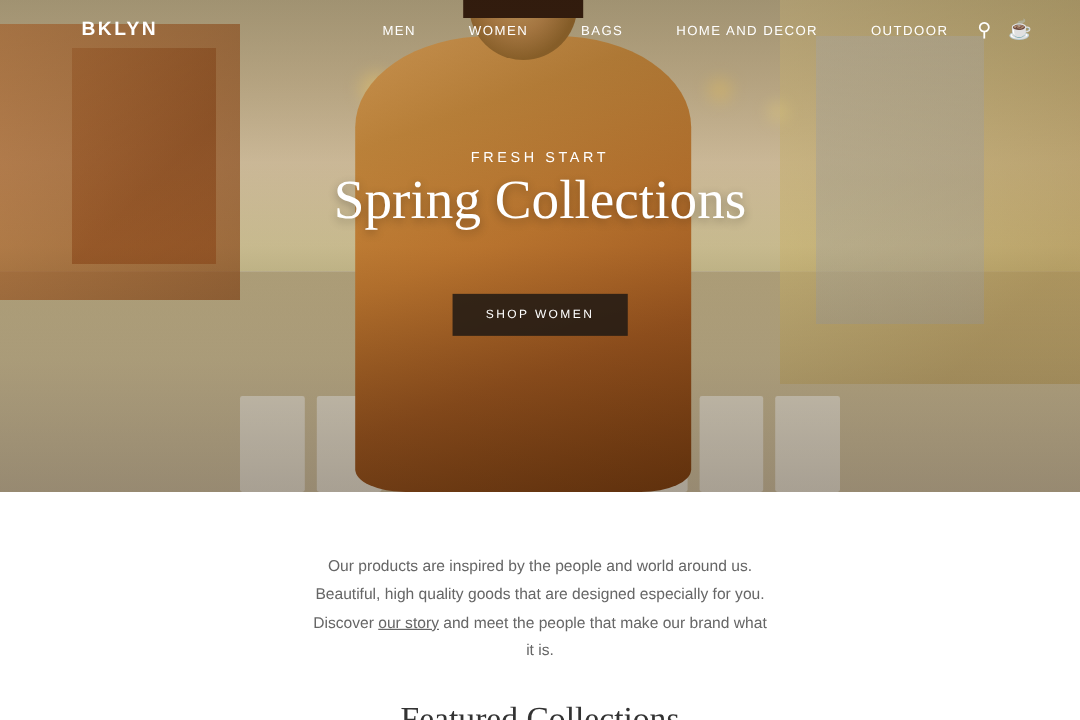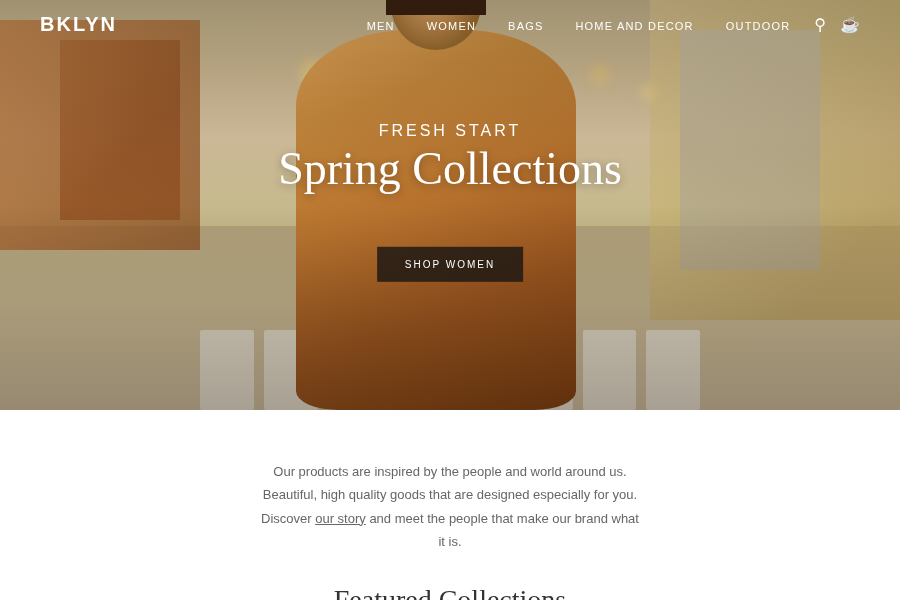--- a/index.html
+++ b/index.html
@@ -20,30 +20,31 @@
       z-index: 10;
       display: flex;
       align-items: center;
       padding: 0 40px;
       height: 49px;
     }
 
     .nav-logo {
       font-family: 'Arial', sans-serif;
       font-weight: bold;
-      font-size: 20px;
+      font-size: 16px;
       color: #fff;
       letter-spacing: 2px;
       margin-right: auto;
+      margin-left: 28px;
     }
 
     .nav-links {
       display: flex;
       align-items: center;
-      gap: 32px;
+      gap: 44px;
       list-style: none;
     }
 
     .nav-links li a {
       color: #fff;
       text-decoration: none;
       font-family: 'Arial', sans-serif;
       font-size: 11px;
       letter-spacing: 1.2px;
       font-weight: 500;
@@ -88,21 +89,21 @@
       position: absolute;
       top: 50%;
       left: 50%;
       transform: translate(-50%, -52%);
       text-align: center;
       color: #fff;
     }
 
     .hero-subtitle {
       font-family: 'Arial', sans-serif;
-      font-size: 16px;
+      font-size: 12px;
       letter-spacing: 3px;
       text-transform: uppercase;
       margin-bottom: 2px;
       font-weight: 500;
     }
 
     .hero-title {
       font-family: 'Georgia', serif;
       font-size: 46px;
       font-weight: normal;

